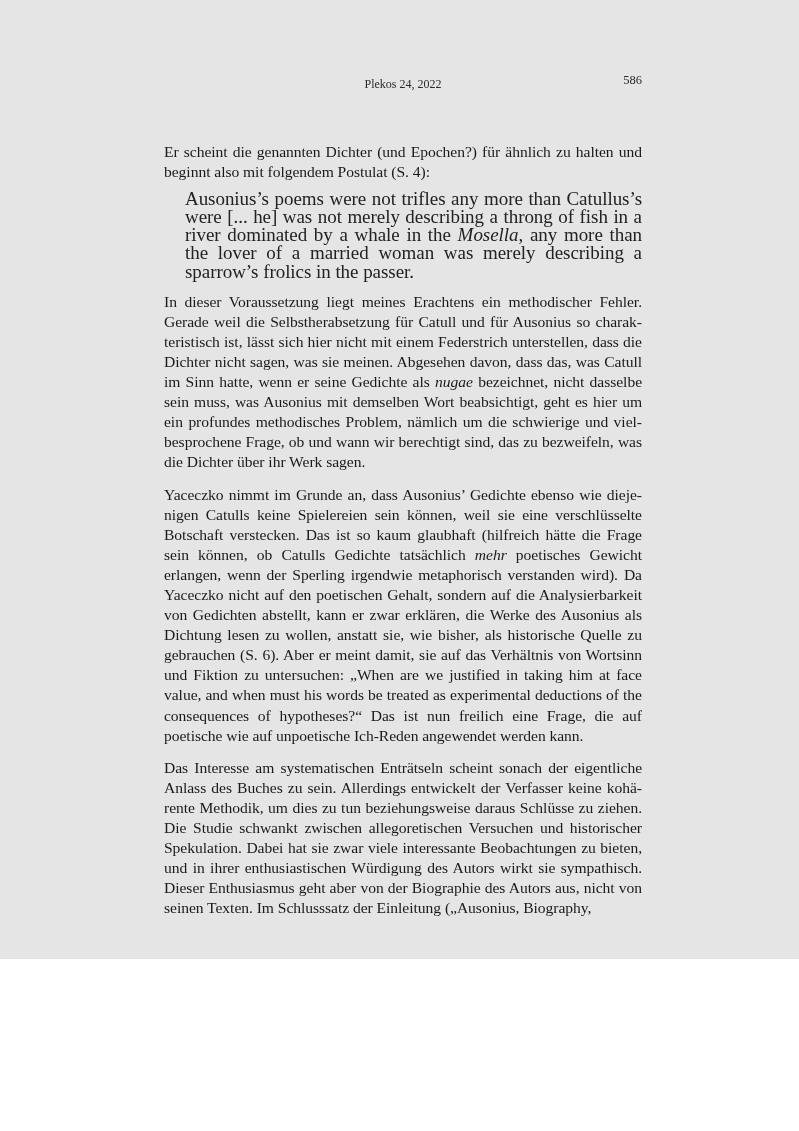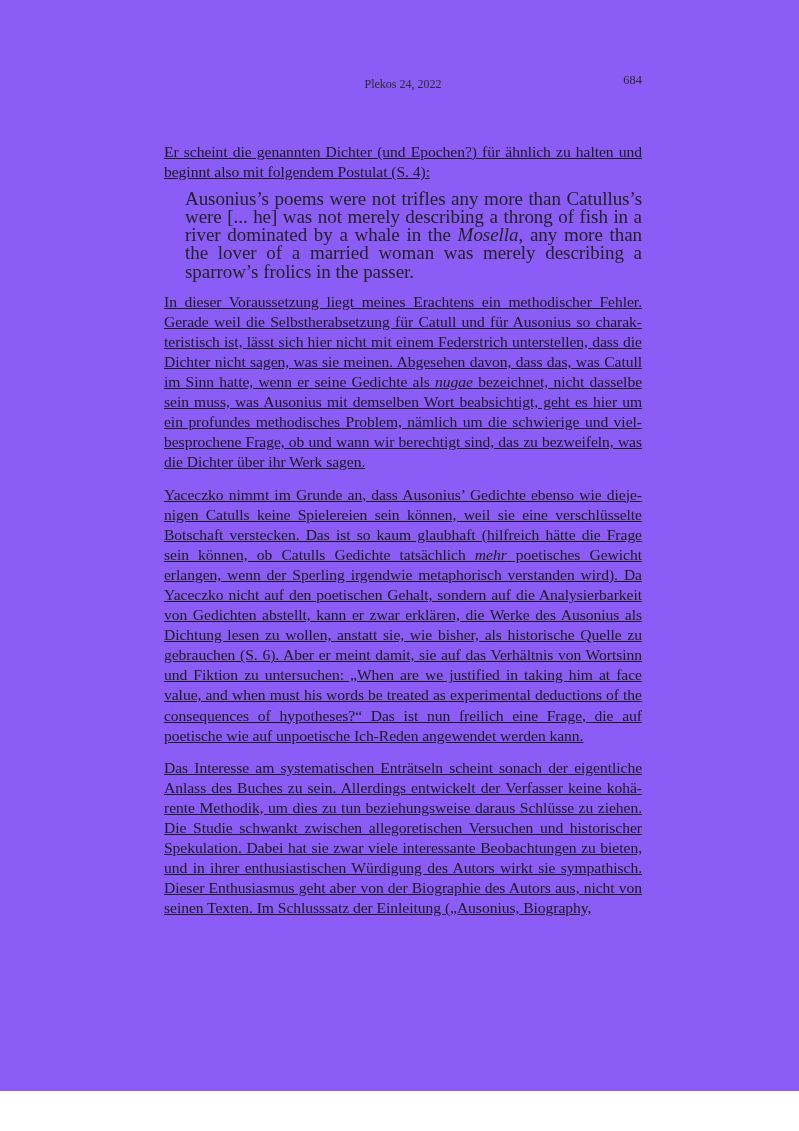--- a/index.html
+++ b/index.html
@@ -12,22 +12,22 @@
       height: 1131px;
       position: relative;
       overflow: hidden;
       font-family: "Liberation Serif", "DejaVu Serif", serif;
       color: #1a1a1a;
     }
     .page {
       position: absolute;
       left: 0; top: 0;
       width: 799px;
-      height: 1091px;
-      background: #8b5cf6;
+      height: 959px;
+      background: #e5e5e5;
     }
     .running-header {
       position: absolute;
       top: 73px;
       left: 164px;
       width: 478px;
       height: 20px;
       font-size: 12px;
     }
     .running-header .journal {
@@ -52,21 +52,20 @@
       width: 478px;
     }
     p.body {
       margin: 0 0 12px 0;
       font-size: 15.6px;
       line-height: 20.1px;
       text-align: justify;
       -webkit-hyphens: manual;
       hyphens: manual;
       letter-spacing: -0.05px;
-      text-decoration: underline;
     }
     p.body.first {
       margin-bottom: 8px;
     }
     blockquote.quote {
       margin: 0 0 11px 21px;
       font-size: 19px;
       line-height: 18.1px;
       text-align: justify;
       color: #222;
@@ -74,21 +73,21 @@
     }
     em { font-style: italic; }
   </style>
 </head>
 <body>
 
 <div class="page">
 
   <div class="running-header">
     <span class="journal">Plekos 24, 2022</span>
-    <span class="page-number">684</span>
+    <span class="page-number">586</span>
   </div>
 
   <div class="text-block">
 
     <p class="body first">Er scheint die genannten Dichter (und Epochen?) für ähnlich zu halten und beginnt also mit folgendem Postulat (S. 4):</p>
 
     <blockquote class="quote"><span>Ausonius’s poems were not trifles any more than Catullus’s were [... he] was not merely describing a throng of fish in a river dominated by a whale in the </span><em>Mosella</em><span>, any more than the lover of a married woman was merely describing a sparrow’s frolics in the passer.</span></blockquote>
 
     <p class="body"><span>In dieser Voraussetzung liegt meines Erachtens ein methodischer Fehler. Gerade weil die Selbstherabsetzung für Catull und für Ausonius so charak­teristisch ist, lässt sich hier nicht mit einem Federstrich unterstellen, dass die Dichter nicht sagen, was sie meinen. Abgesehen davon, dass das, was Catull im Sinn hatte, wenn er seine Gedichte als </span><em>nugae</em><span> bezeichnet, nicht dasselbe sein muss, was Ausonius mit demselben Wort beabsichtigt, geht es hier um ein profundes methodisches Problem, nämlich um die schwierige und viel­besprochene Frage, ob und wann wir berechtigt sind, das zu bezweifeln, was die Dichter über ihr Werk sagen.</span></p>
 

